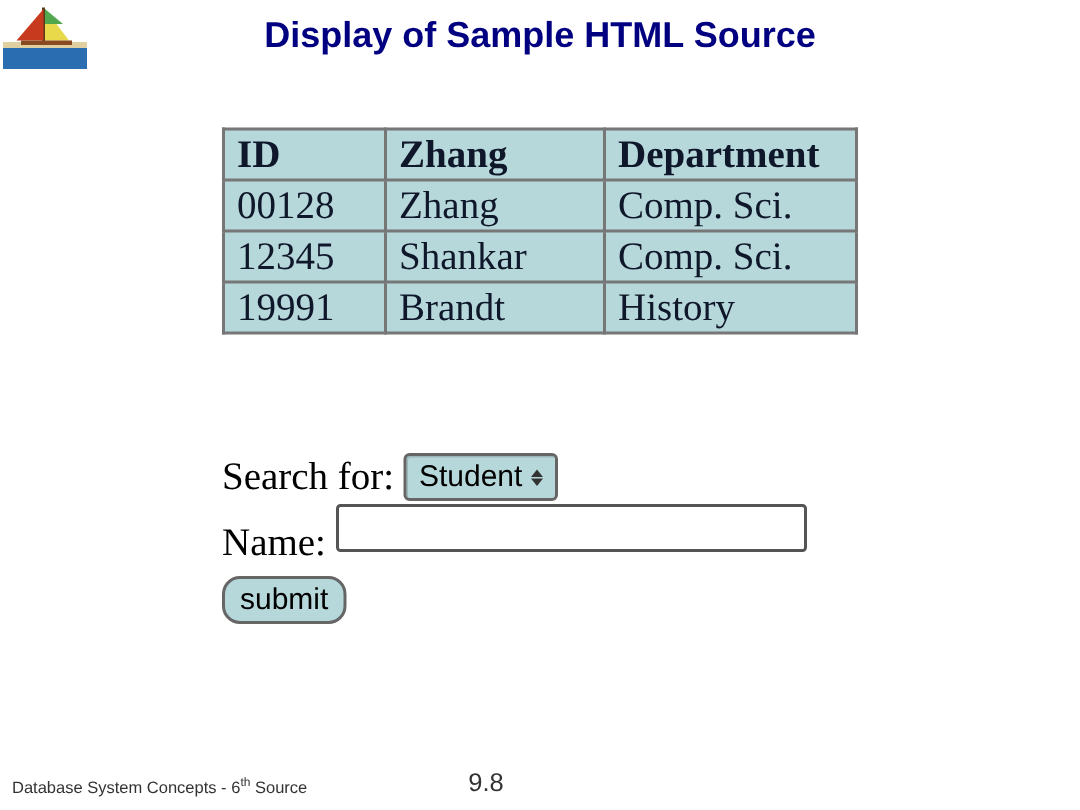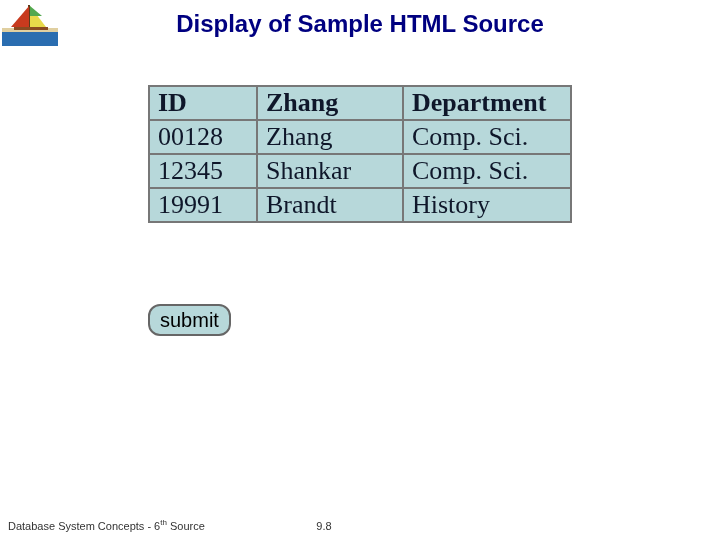--- a/index.html
+++ b/index.html
@@ -124,21 +124,21 @@
     font-size: 11px;
     color: #333;
   }
   .footer-left sup { font-size: 8px; }
   .footer-center {
     position: absolute;
     bottom: 8px;
     left: 0;
     width: 648px;
     text-align: center;
-    font-size: 11px;
+    font-size: 17px;
     color: #333;
   }
 </style>
 </head>
 <body>
 
 <div class="logo">
   <svg viewBox="0 0 56 44" width="56" height="44">
     <rect x="0" y="30" width="56" height="14" fill="#2a6db0"></rect>
     <rect x="0" y="26" width="56" height="4" fill="#e0cfa0"></rect>
@@ -174,20 +174,34 @@
       <td>19991</td>
       <td>Brandt</td>
       <td>History</td>
     </tr>
   </tbody>
     </table>
 </div>
 
 <div class="form-wrap">
   <div>
+    <span>Search for:</span>
+    <span class="select-box">
+      <span>Student</span>
+      <span class="arrows">
+        <span class="up"></span>
+          <span class="down"></span>
+      </span>
+    </span>
+  </div>
+  <div>
+    <span>Name:</span>
+    <span class="text-input"></span>
+  </div>
+  <div>
     <span class="submit-btn">submit</span>
   </div>
 </div>
 
 <div class="footer-left">
   <span>Database System Concepts - 6</span><sup>th</sup><span> Source</span>
 </div>
 <div class="footer-center">9.8</div>
 
 </body></html>

